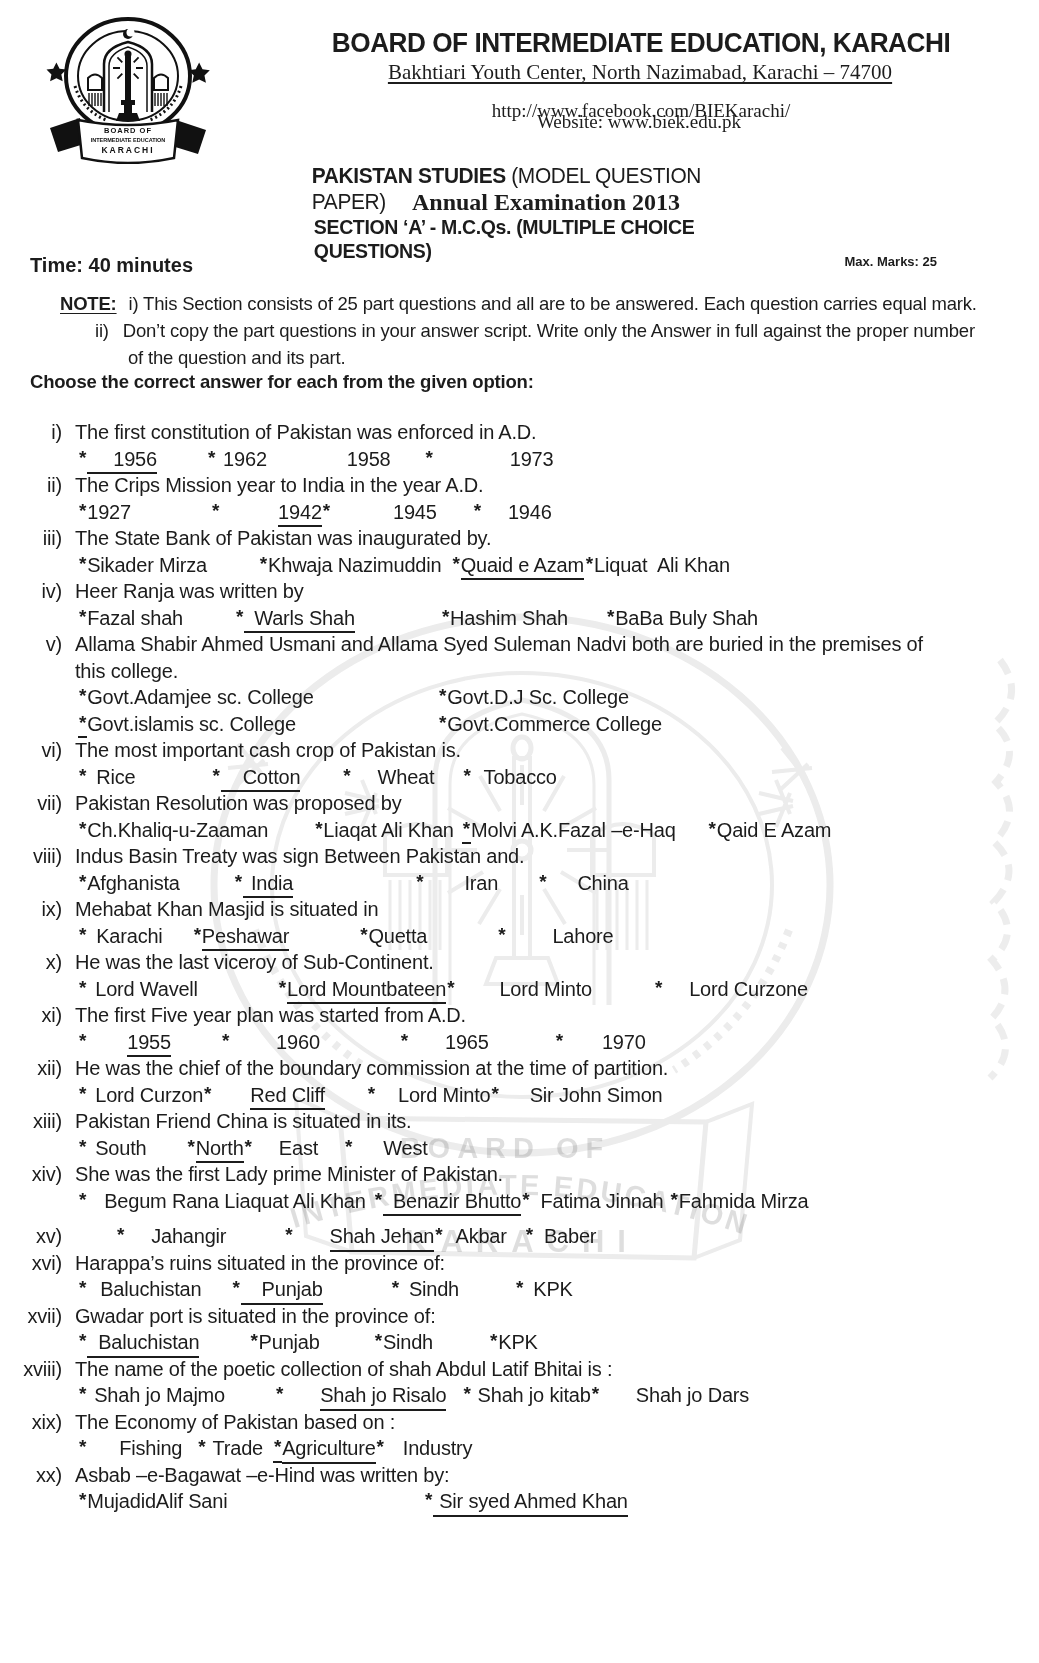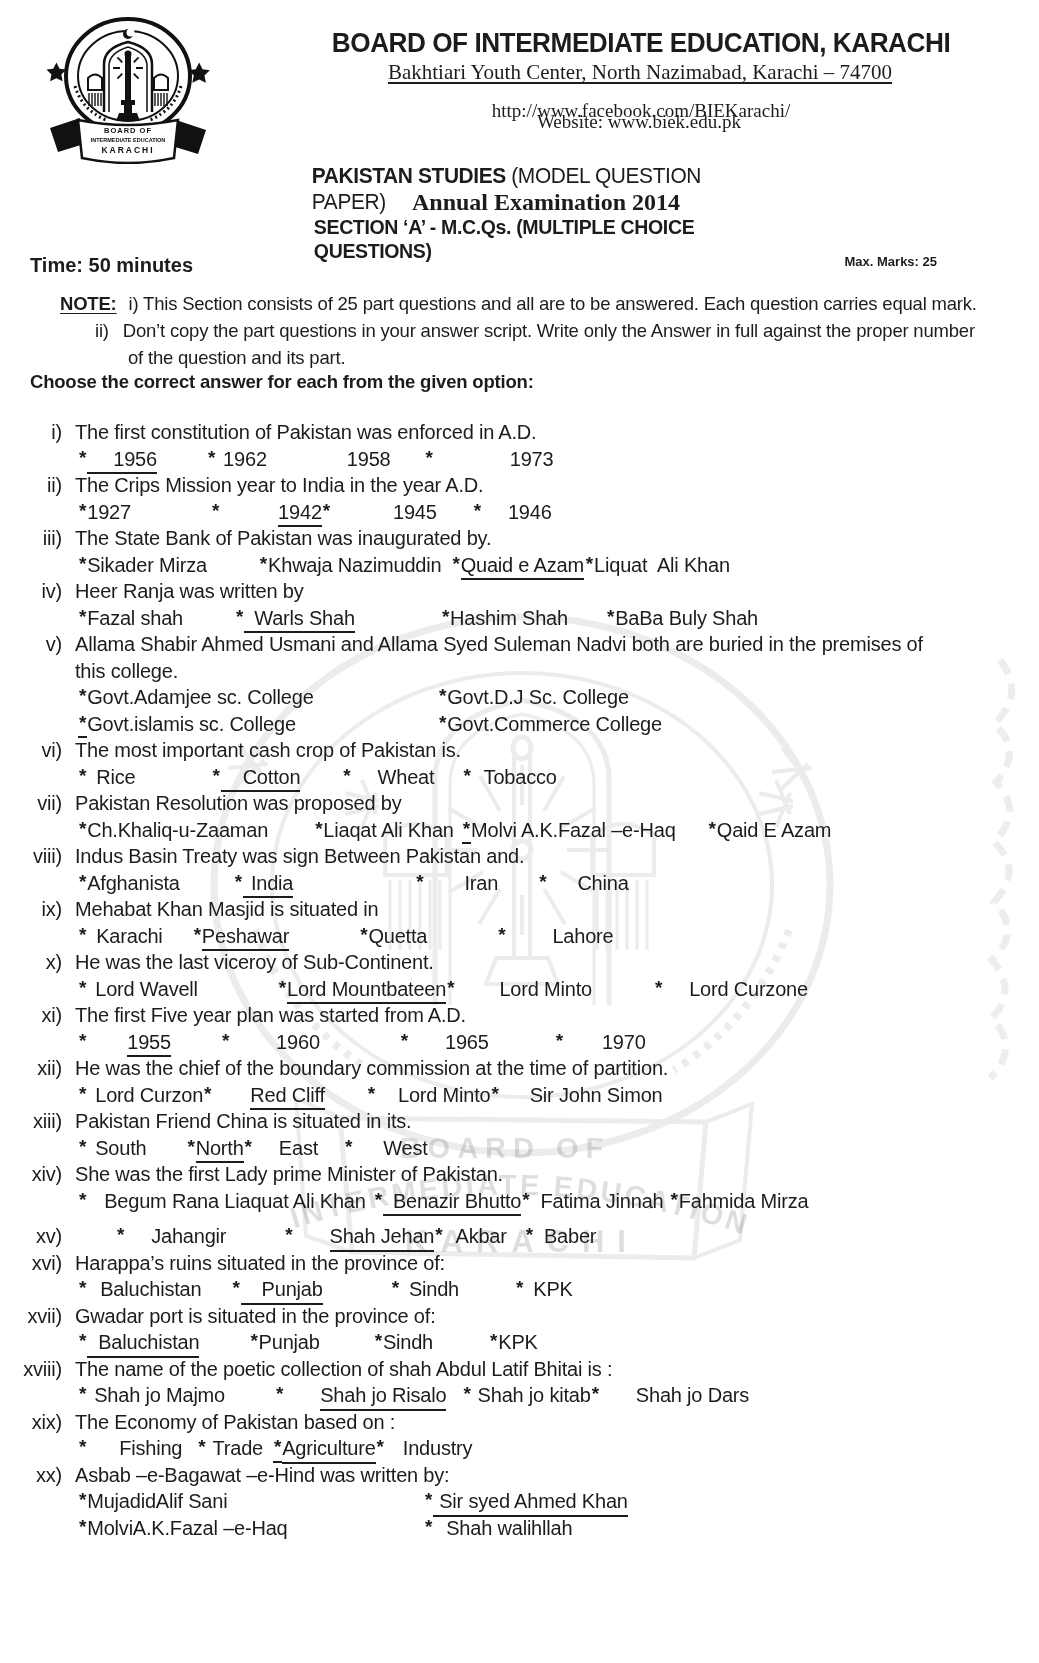--- a/index.html
+++ b/index.html
@@ -122,23 +122,23 @@
     <text x="86" y="141" font-size="8.5" letter-spacing="2">KARACHI</text>
   </g>
 </svg>
 
 <div class="abs cx board-title">BOARD OF INTERMEDIATE EDUCATION, KARACHI</div>
 <div class="abs cx address">Bakhtiari Youth Center, North Nazimabad, Karachi – 74700</div>
 <div class="abs cx fb-line">http://www.facebook.com/BIEKarachi/</div>
 <div class="abs cx web-line">Website: www.biek.edu.pk</div>
 
 <div class="abs ps-line"><span class="b">PAKISTAN STUDIES</span><span> (MODEL QUESTION PAPER)</span></div>
-<div class="abs cx annual">Annual Examination 2014</div>
+<div class="abs cx annual">Annual Examination 2013</div>
 <div class="abs section-line">SECTION ‘A’ - M.C.Qs. (MULTIPLE CHOICE QUESTIONS)</div>
-<div class="abs time">Time: 50 minutes</div>
+<div class="abs time">Time: 40 minutes</div>
 <div class="abs marks">Max. Marks: 25</div>
 
 <div class="abs notes">
   <div><span class="note-label">NOTE:</span><span class="note-i">i) This Section consists of 25 part questions and all are to be answered. Each question carries equal mark.</span></div>
   <div class="note-line2"><span>ii)</span><span class="note-ii-text">Don’t copy the part questions in your answer script. Write only the Answer in full against the proper number</span></div>
   <div class="note-line3">of the question and its part.</div>
   <div class="choose">Choose the correct answer for each from the given option:</div>
 </div>
 
 <div id="questions" class="abs questions">
@@ -274,16 +274,15 @@
       <div class="qbody">
         <div class="qline">The Economy of Pakistan based on :</div>
         <div class="optrow"><span class="opt"><span class="star">*</span></span><span class="opt" style="margin-left: 32px;"><span class="olabel">Fishing</span></span><span class="opt" style="margin-left: 15px;"><span class="star">*</span><span class="olabel" style="padding-left: 6px;">Trade</span></span><span class="opt" style="margin-left: 10px;"><span class="star u">*</span><span class="olabel u">Agriculture</span><span class="star">*</span></span><span class="opt" style="margin-left: 18px;"><span class="olabel">Industry</span></span></div>
       </div>
     </div>
     <div class="question">
       <div class="qnum">xx)</div>
       <div class="qbody">
         <div class="qline">Asbab –e-Bagawat –e-Hind was written by:</div>
         <div class="optrow"><span class="opt" style="width: 346px;"><span class="star">*</span><span class="olabel">MujadidAlif Sani</span></span><span class="opt"><span class="star">*</span><span class="olabel u" style="padding-left: 6px;">Sir syed Ahmed Khan</span></span></div>
-        <div class="optrow"><span class="opt" style="width: 346px;"><span class="star">*</span><span class="olabel">MolviA.K.Fazal –e-Haq</span></span><span class="opt"><span class="star">*</span><span class="olabel" style="padding-left: 13px;">Shah walihllah</span></span></div>
       </div>
     </div>
   </div>
 
 </body></html>

